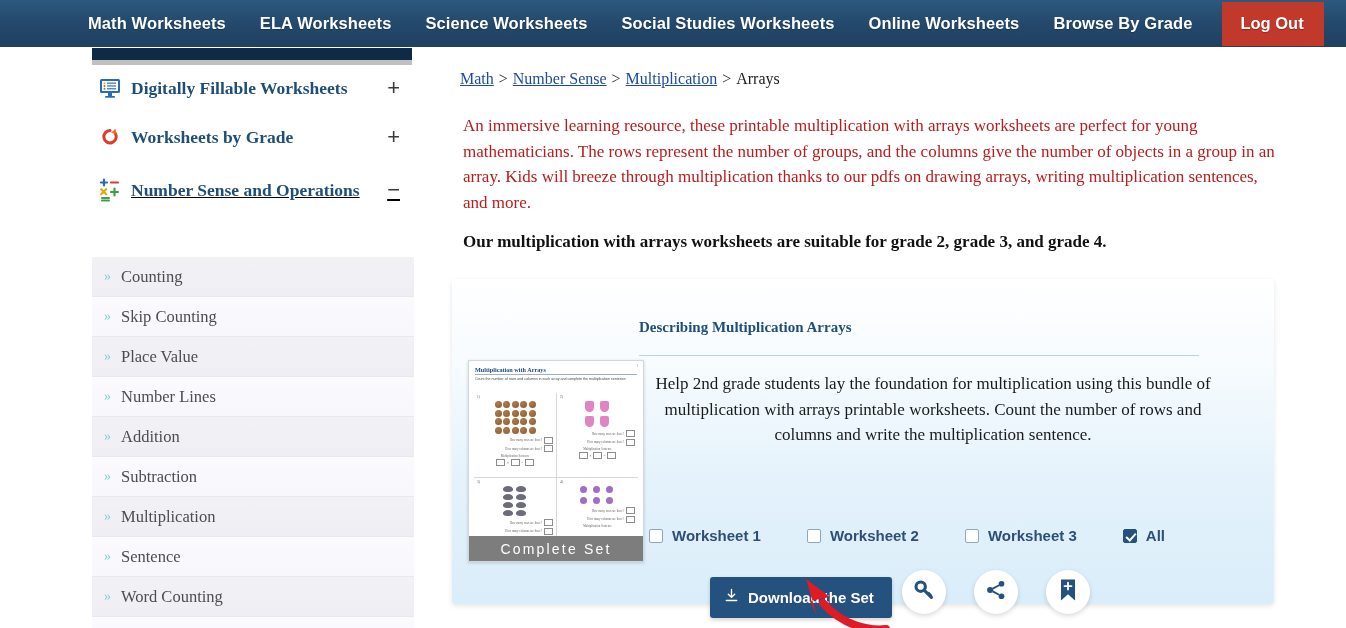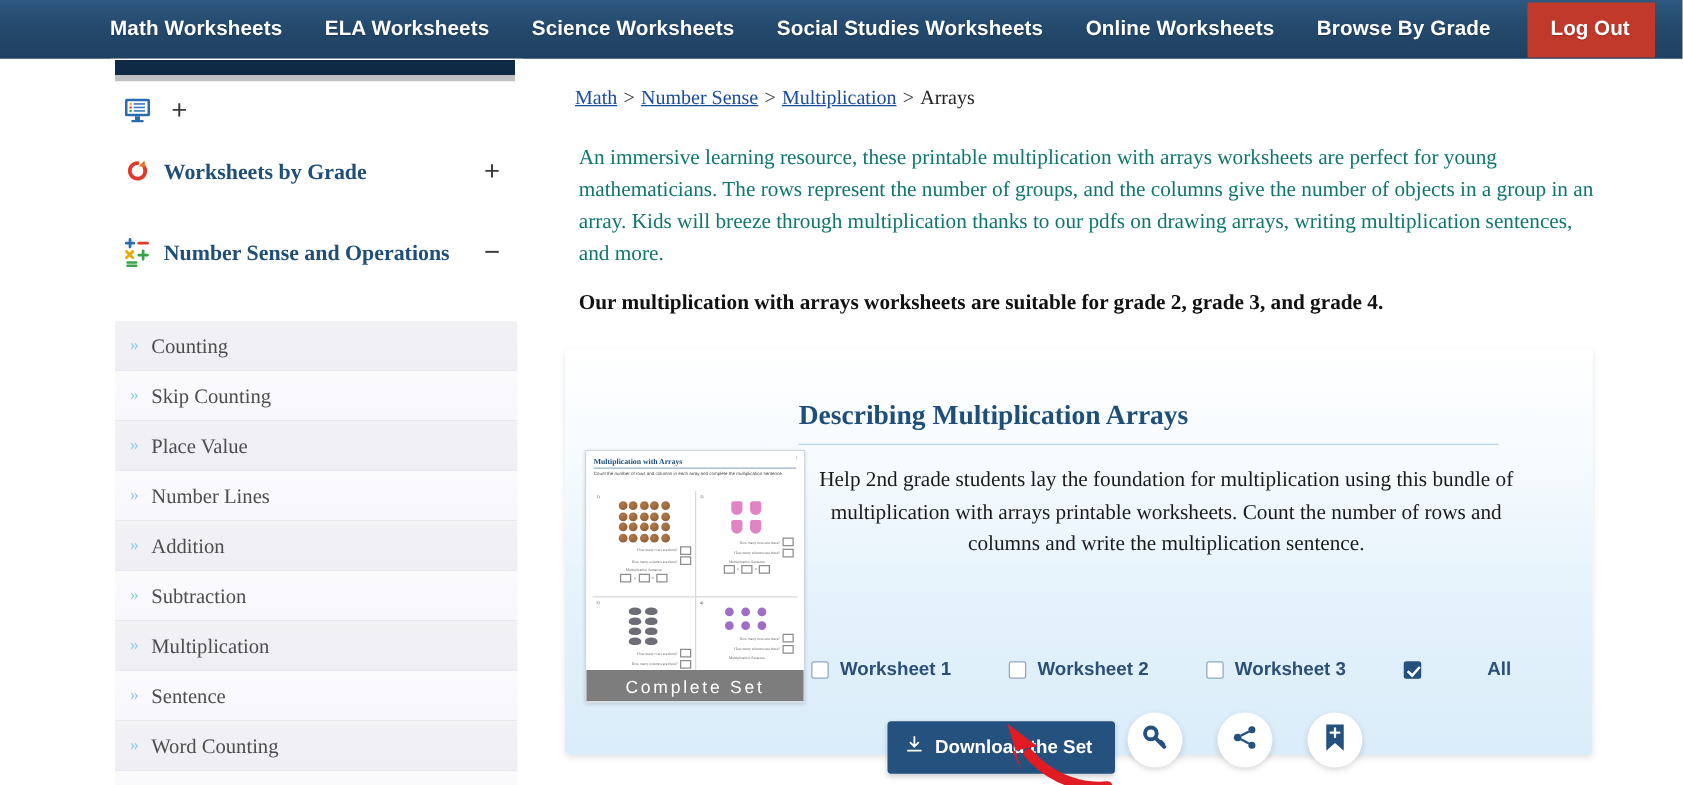--- a/index.html
+++ b/index.html
@@ -133,21 +133,21 @@
   }
   .breadcrumb .sep { color: #333; margin: 0 5px; }
   .breadcrumb .current { color: #222; }
 
   .intro {
     position: absolute; top: 66px; left: 23px;
     width: 818px;
     font-family: "Liberation Serif", serif;
     font-size: 17px;
     line-height: 25.5px;
-    color: #0f766e;
+    color: #b91c1c;
   }
   .intro-bold {
     position: absolute; top: 185px; left: 23px;
     width: 820px;
     font-family: "Liberation Serif", serif;
     font-size: 17px;
     font-weight: bold;
     color: #111;
   }
 
@@ -212,21 +212,21 @@
     color: #ffffff;
     font-family: "Liberation Sans", sans-serif;
     font-size: 14px;
     letter-spacing: 2.2px;
     display: flex; align-items: center; justify-content: center;
   }
 
   .ws-title {
     position: absolute; top: 40px; left: 187px;
     font-family: "Liberation Serif", serif;
-    font-size: 22px;
+    font-size: 15px;
     font-weight: bold;
     color: #1f4e79;
     cursor: pointer;
   }
   .ws-rule {
     position: absolute; top: 76px; left: 187px;
     width: 560px; height: 1px;
     background: #b9d4e8;
   }
   .ws-desc {
@@ -237,21 +237,21 @@
     line-height: 25.5px;
     color: #1a1a1a;
     text-align: center;
   }
 
   .checkrow {
     position: absolute; top: 248px; left: 197px;
     display: flex; align-items: center;
   }
   .chk-group { display: flex; align-items: center; margin-right: 46px; cursor: pointer; justify-content: center; }
-  .chk-group:last-child { margin-right: 4px; gap: 44px; }
+  .chk-group:last-child { margin-right: 4px; }
   .chkbox {
     width: 14px; height: 14px;
     border: 1px solid #8fa7bd;
     background: #ffffff;
     border-radius: 2px;
     margin-right: 9px;
     flex: 0 0 14px;
     cursor: pointer;
   }
   .chkbox.checked {
@@ -338,38 +338,39 @@
           <circle cx="6.5" cy="7.2" r="1" fill="#e8b400"></circle>
           <circle cx="6.5" cy="10" r="1" fill="#e84a4a"></circle>
           <circle cx="6.5" cy="12.8" r="1" fill="#3aa34a"></circle>
           <rect x="9" y="6.5" width="9" height="1.3" fill="#3f7dbd"></rect>
           <rect x="9" y="9.3" width="9" height="1.3" fill="#3f7dbd"></rect>
           <rect x="9" y="12.1" width="9" height="1.3" fill="#3f7dbd"></rect>
           <rect x="10" y="17" width="4" height="3" fill="#2b6cb0"></rect>
           <rect x="7" y="20" width="10" height="1.8" rx=".8" fill="#2b6cb0"></rect>
         </svg>
       </span>
+      <span class="cat-title">Digitally Fillable Worksheets</span>
       <span class="cat-toggle">+</span>
     </div>
   </div>
 
   <div class="cat-group" style="top:69px;">
     <div class="cat-header">
       <span class="cat-icon">
         <svg width="24" height="24" viewBox="0 0 24 24">
           <path d="M12 5.5a6.2 6.2 0 1 0 5.4 3.1" fill="none" stroke="#e03a2f" stroke-width="3" stroke-linecap="round"></path>
           <path d="M17.6 3.4l.6 5.3-5.2-.7z" fill="#e8721c"></path>
         </svg>
       </span>
       <span class="cat-title">Worksheets by Grade</span>
       <span class="cat-toggle">+</span>
     </div>
   </div>
 
-  <div class="cat-group" style="top:134px;">
+  <div class="cat-group" style="top:122px;text-decoration:underline;">
     <div class="cat-header">
       <span class="cat-icon">
         <svg width="24" height="24" viewBox="0 0 24 24">
           <path d="M3 4.5h6M6 1.5v6" stroke="#2b6cb0" stroke-width="2.2" stroke-linecap="round"></path>
           <path d="M13 4.5h7" stroke="#e03a2f" stroke-width="2.2" stroke-linecap="round"></path>
           <path d="M3.2 11.2l5 5M8.2 11.2l-5 5" stroke="#e8a800" stroke-width="2.2" stroke-linecap="round"></path>
           <path d="M13 14h7M16.5 10.6v6.8" stroke="#3aa34a" stroke-width="2.2" stroke-linecap="round"></path>
           <path d="M4 20h7M4 22.6h7" stroke="#3aa34a" stroke-width="2" stroke-linecap="round"></path>
         </svg>
       </span>

